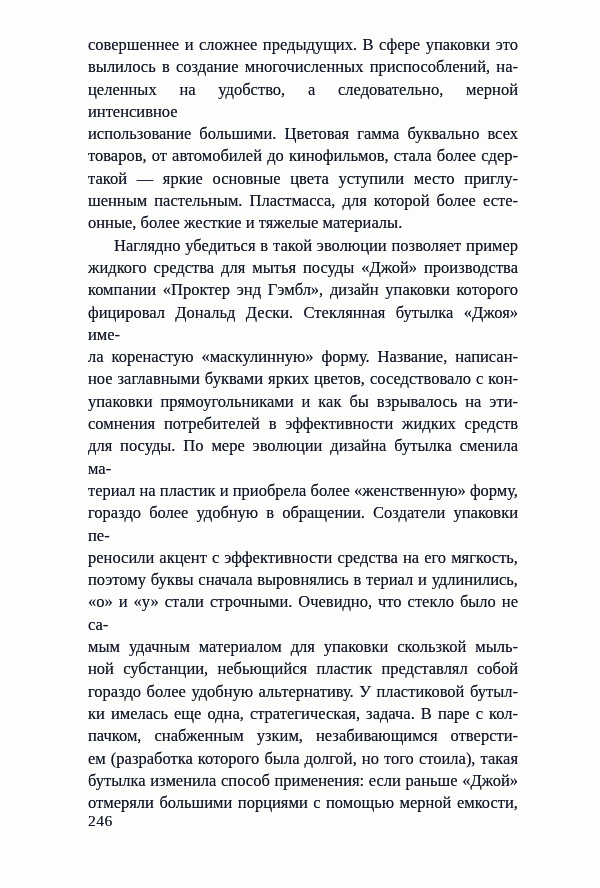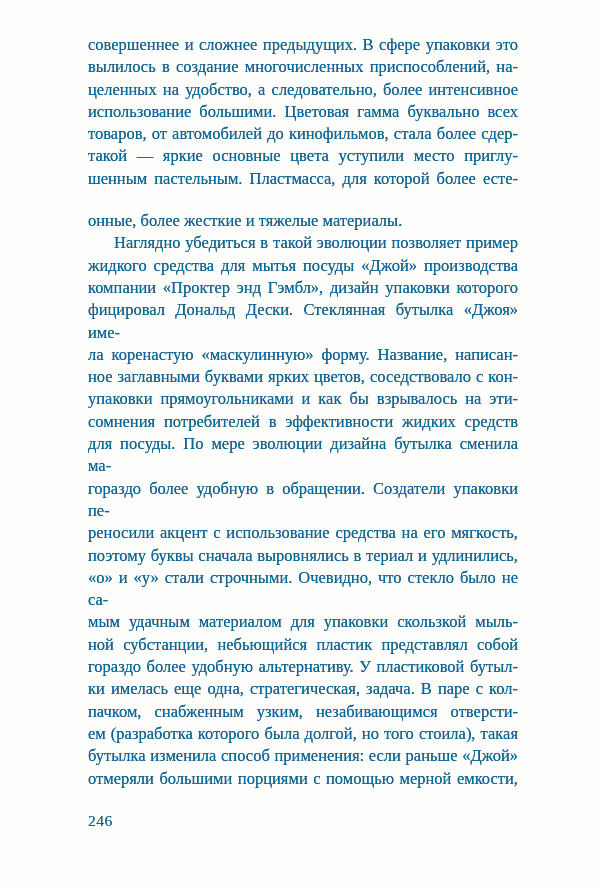--- a/index.html
+++ b/index.html
@@ -35,62 +35,62 @@
       font-size: 16.5px;
       line-height: 22.3px;
       text-align: justify;
       text-align-last: justify;
       text-shadow: 0 0 0.6px rgba(25, 23, 20, 0.65);
       white-space: normal;
     }
     .line.no-justify {
       text-align: right;
       text-align-last: left;
-      margin-top: 20px;
     }
     .line.indent {
       text-indent: 26px;
     }
     .page-number {
       position: absolute;
       left: 88px;
       top: 811px;
       font-size: 15.5px;
       line-height: 20px;
       letter-spacing: 0.5px;
       text-shadow: 0 0 0.6px rgba(25, 23, 20, 0.65);
     }
   </style>
 </head>
 <body style="background: rgb(253, 253, 252);">
 
-<div class="page" style="color: #0369a1;">
+<div class="page" style="color: #0f172a;">
   <div class="text-block">
       <div class="paragraph">
         <div class="line">совершеннее и сложнее предыдущих. В сфере упаковки это</div>
         <div class="line">вылилось в создание многочисленных приспособлений, на-</div>
-        <div class="line">целенных на удобство, а следовательно, более интенсивное</div>
+        <div class="line">целенных на удобство, а следовательно, мерной интенсивное</div>
         <div class="line">использование большими. Цветовая гамма буквально всех</div>
         <div class="line">товаров, от автомобилей до кинофильмов, стала более сдер-</div>
         <div class="line">такой — яркие основные цвета уступили место приглу-</div>
         <div class="line">шенным пастельным. Пластмасса, для которой более есте-</div>
         <div class="line no-justify">онные, более жесткие и тяжелые материалы.</div>
       </div>
       <div class="paragraph">
         <div class="line indent">Наглядно убедиться в такой эволюции позволяет пример</div>
         <div class="line">жидкого средства для мытья посуды «Джой» производства</div>
         <div class="line">компании «Проктер энд Гэмбл», дизайн упаковки которого</div>
         <div class="line">фицировал Дональд Дески. Стеклянная бутылка «Джоя» име-</div>
         <div class="line">ла коренастую «маскулинную» форму. Название, написан-</div>
         <div class="line">ное заглавными буквами ярких цветов, соседствовало с кон-</div>
         <div class="line">упаковки прямоугольниками и как бы взрывалось на эти-</div>
         <div class="line">сомнения потребителей в эффективности жидких средств</div>
         <div class="line">для посуды. По мере эволюции дизайна бутылка сменила ма-</div>
+        <div class="line">териал на пластик и приобрела более «женственную» форму,</div>
         <div class="line">гораздо более удобную в обращении. Создатели упаковки пе-</div>
-        <div class="line">реносили акцент с использование средства на его мягкость,</div>
+        <div class="line">реносили акцент с эффективности средства на его мягкость,</div>
         <div class="line">поэтому буквы сначала выровнялись в териал и удлинились,</div>
         <div class="line">«о» и «у» стали строчными. Очевидно, что стекло было не са-</div>
         <div class="line">мым удачным материалом для упаковки скользкой мыль-</div>
         <div class="line">ной субстанции, небьющийся пластик представлял собой</div>
         <div class="line">гораздо более удобную альтернативу. У пластиковой бутыл-</div>
         <div class="line">ки имелась еще одна, стратегическая, задача. В паре с кол-</div>
         <div class="line">пачком, снабженным узким, незабивающимся отверсти-</div>
         <div class="line">ем (разработка которого была долгой, но того стоила), такая</div>
         <div class="line">бутылка изменила способ применения: если раньше «Джой»</div>
         <div class="line">отмеряли большими порциями с помощью мерной емкости,</div>

